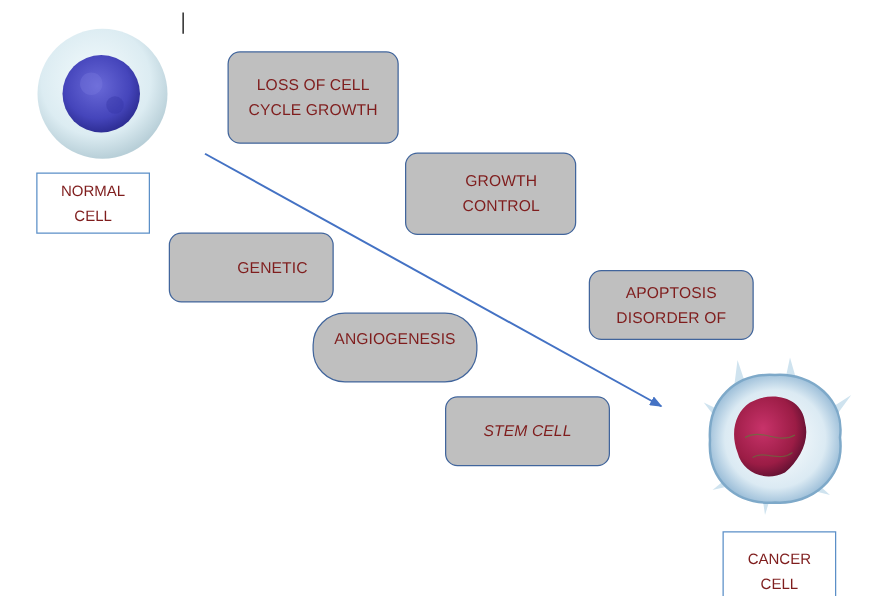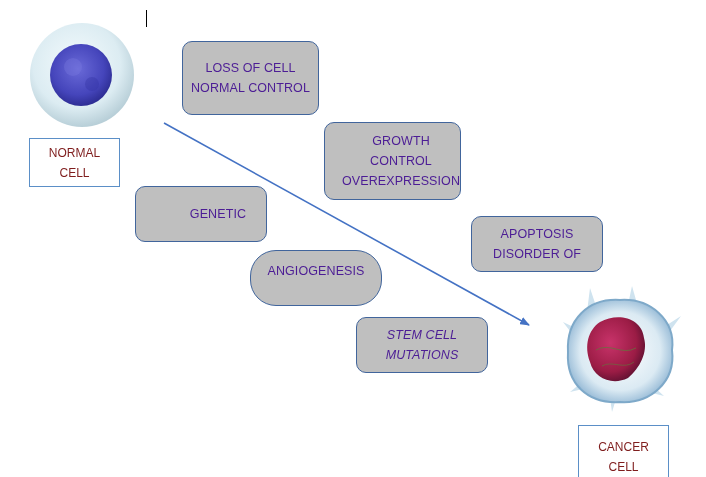--- a/index.html
+++ b/index.html
@@ -2,21 +2,21 @@
 <html><head>
   <meta charset="utf-8">
   <style>
     html, body { margin: 0; padding: 0; background: #ffffff; }
     body { width: 706px; height: 477px; position: relative; overflow: hidden;
            font-family: "Liberation Sans", "DejaVu Sans", sans-serif; }
     .cursor { position: absolute; left: 146px; top: 10px; width: 1px; height: 17px; background: #000; }
     .step {
       position: absolute; box-sizing: border-box;
       background: #bfbfbf; border: 1.5px solid #41659c; border-radius: 10px;
-      color: #4c1d95; font-size: 12.5px; line-height: 20px; text-align: center;
+      color: #7f1d1d; font-size: 12.5px; line-height: 20px; text-align: center;
       display: flex; flex-direction: column; justify-content: center; align-items: center;
       letter-spacing: 0.1px;
     }
     .step .line { display: block; white-space: nowrap; }
     .label-box {
       position: absolute; box-sizing: border-box; background: #fff;
       border: 1px solid #5b8fc7; color: #7f1d1d; font-size: 12px; line-height: 20px;
       text-align: center; display: flex; flex-direction: column; justify-content: center;
     }
     svg.overlay { position: absolute; left: 0; top: 0; }
@@ -86,33 +86,31 @@
   <span>NORMAL</span>
   <span>CELL</span>
 </div>
 <div class="label-box" style="left:578px; top:425px; width:91px; height:63px;">
   <span>CANCER</span>
   <span>CELL</span>
 </div>
 
 <div class="step" style="left:182px; top:41px; width:137px; height:74px;">
   <span class="line">LOSS OF CELL</span>
-  <span class="line">NORMAL CONTROL</span>
+  <span class="line">CYCLE GROWTH</span>
 </div>
-<div class="step" style="left:324px; top:122px; width:137px; height:78px;padding-left:17px;">
+<div class="step" style="left:324px; top:122px; width:137px; height:66px;padding-left:17px;">
   <span class="line">GROWTH</span>
   <span class="line">CONTROL</span>
-  <span class="line">OVEREXPRESSION</span>
 </div>
 <div class="step" style="left:135px; top:186px; width:132px; height:56px;padding-left:34px;">
   <span class="line">GENETIC</span>
 </div>
 <div class="step" style="left:250px; top:250px; width:132px; height:56px; justify-content:flex-start; padding-top:10px;border-radius:26px;">
   <span class="line">ANGIOGENESIS</span>
 </div>
 <div class="step" style="left:471px; top:216px; width:132px; height:56px;">
   <span class="line">APOPTOSIS</span>
   <span class="line">DISORDER OF</span>
 </div>
 <div class="step" style="left:356px; top:317px; width:132px; height:56px;font-style:italic;">
   <span class="line">STEM CELL</span>
-  <span class="line">MUTATIONS</span>
 </div>
 
 </body></html>

